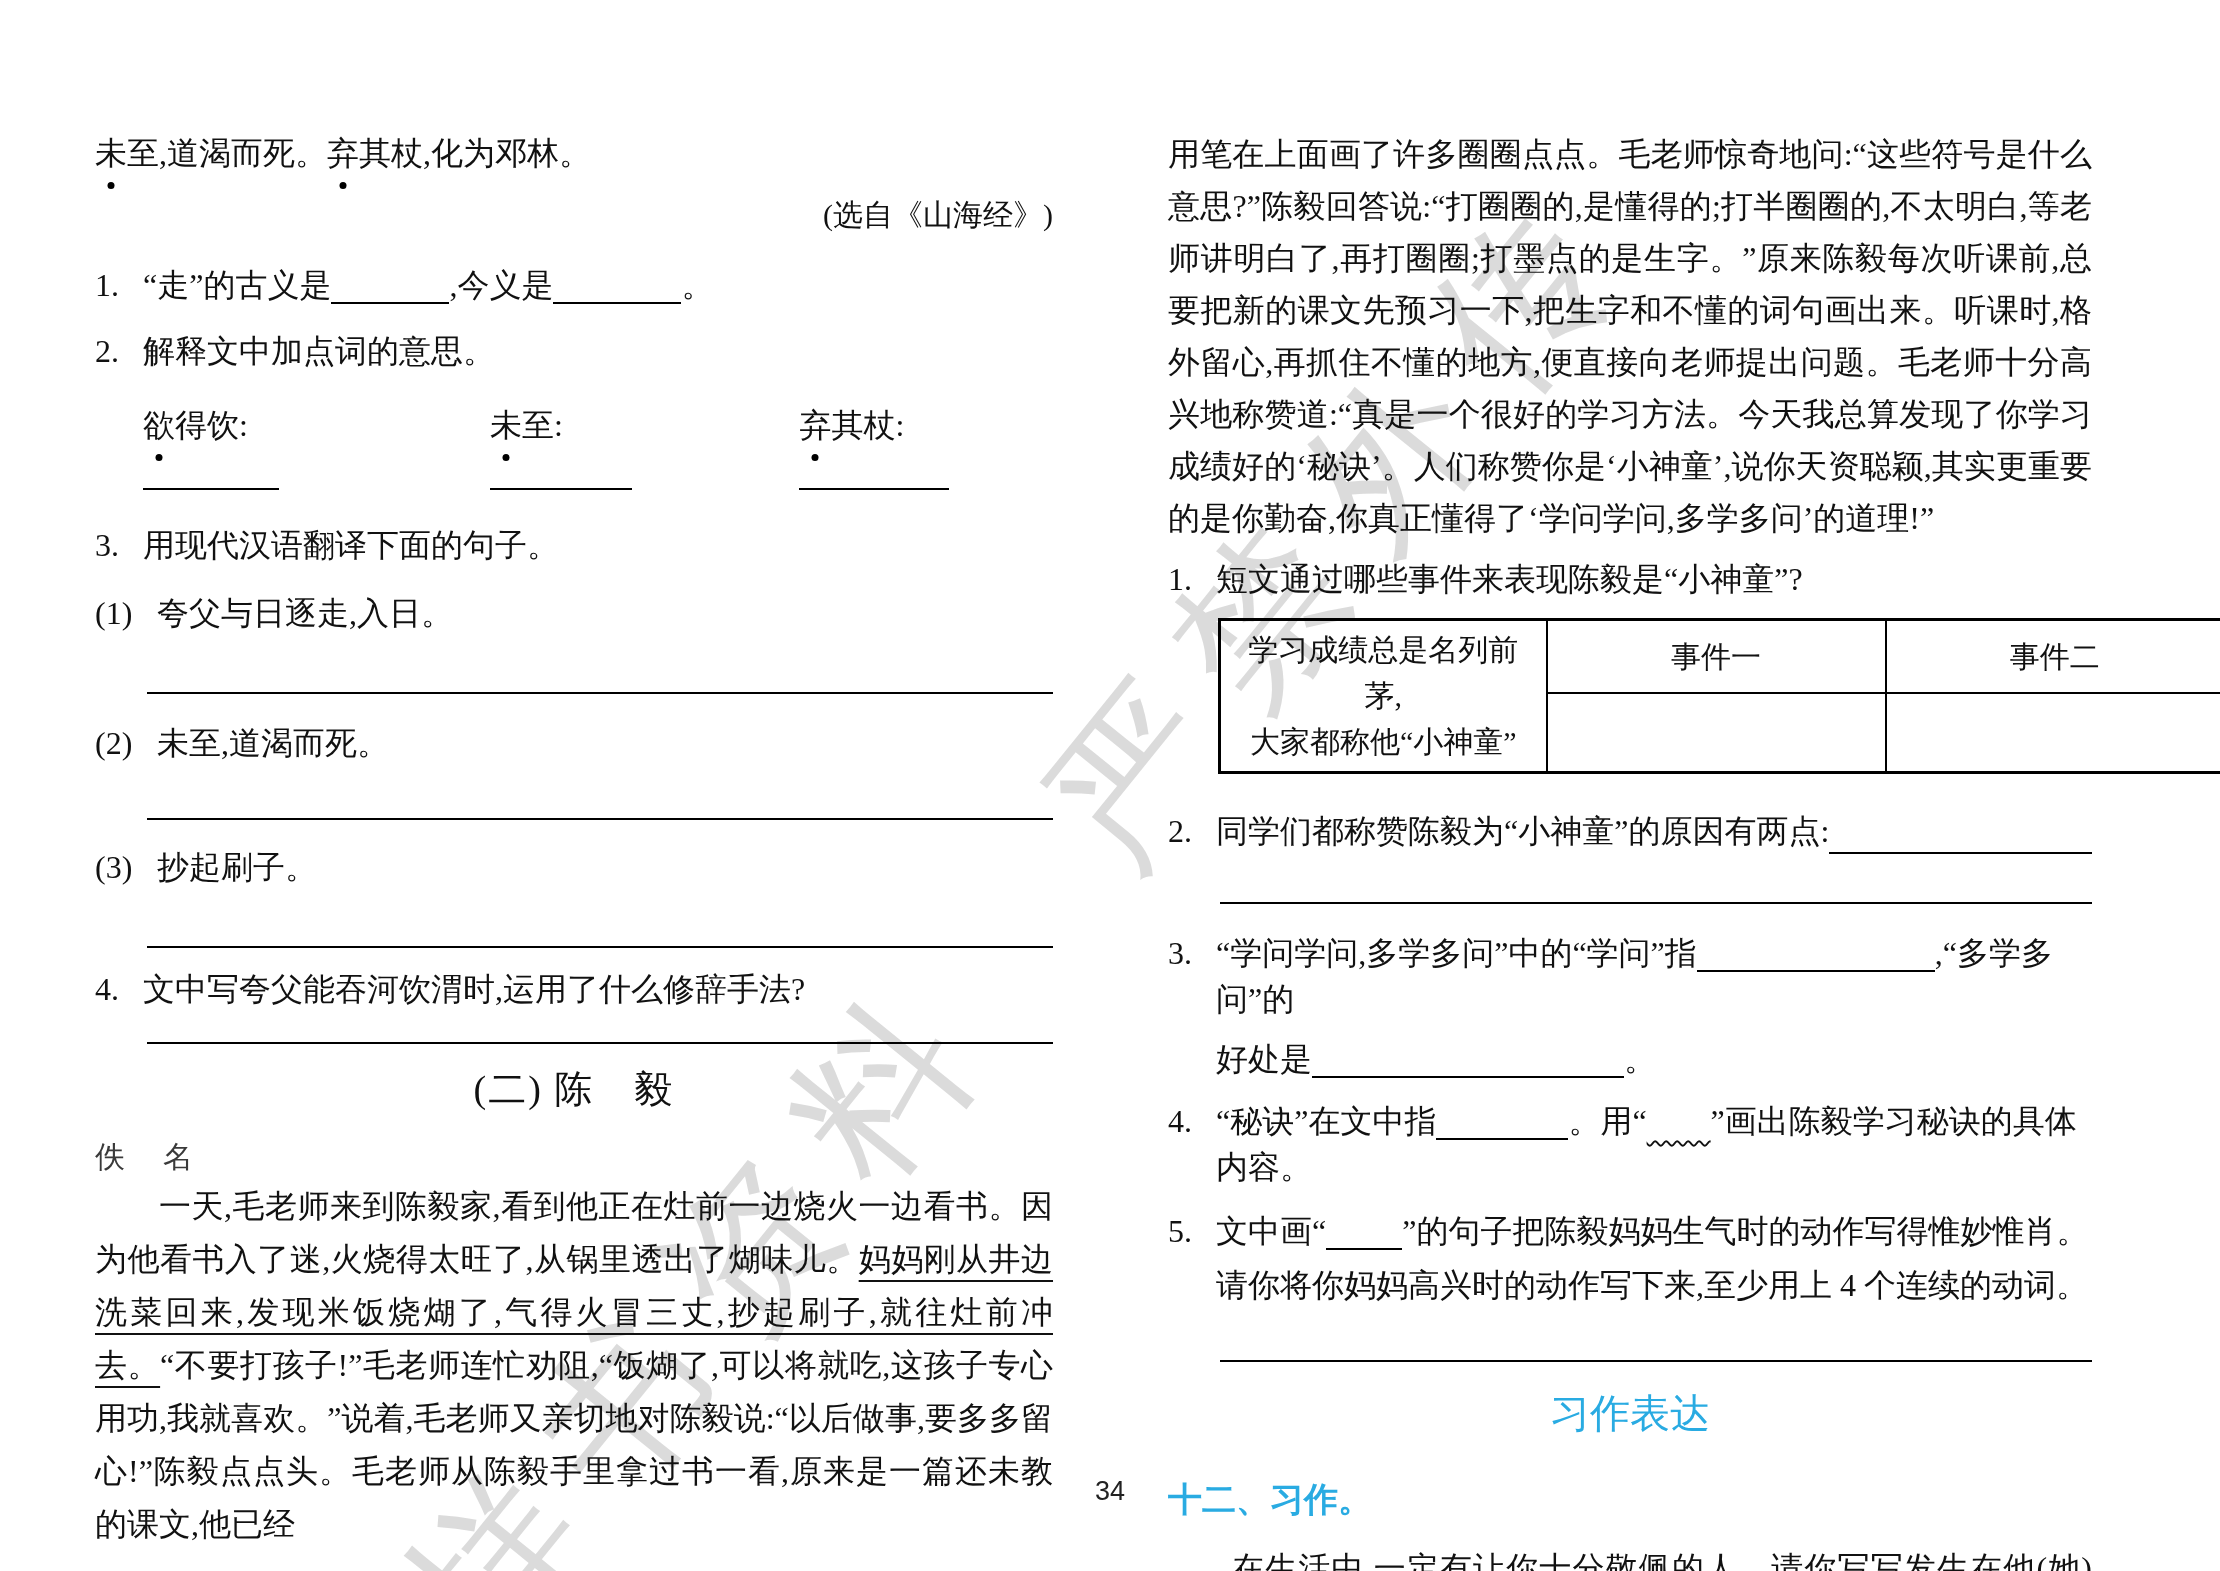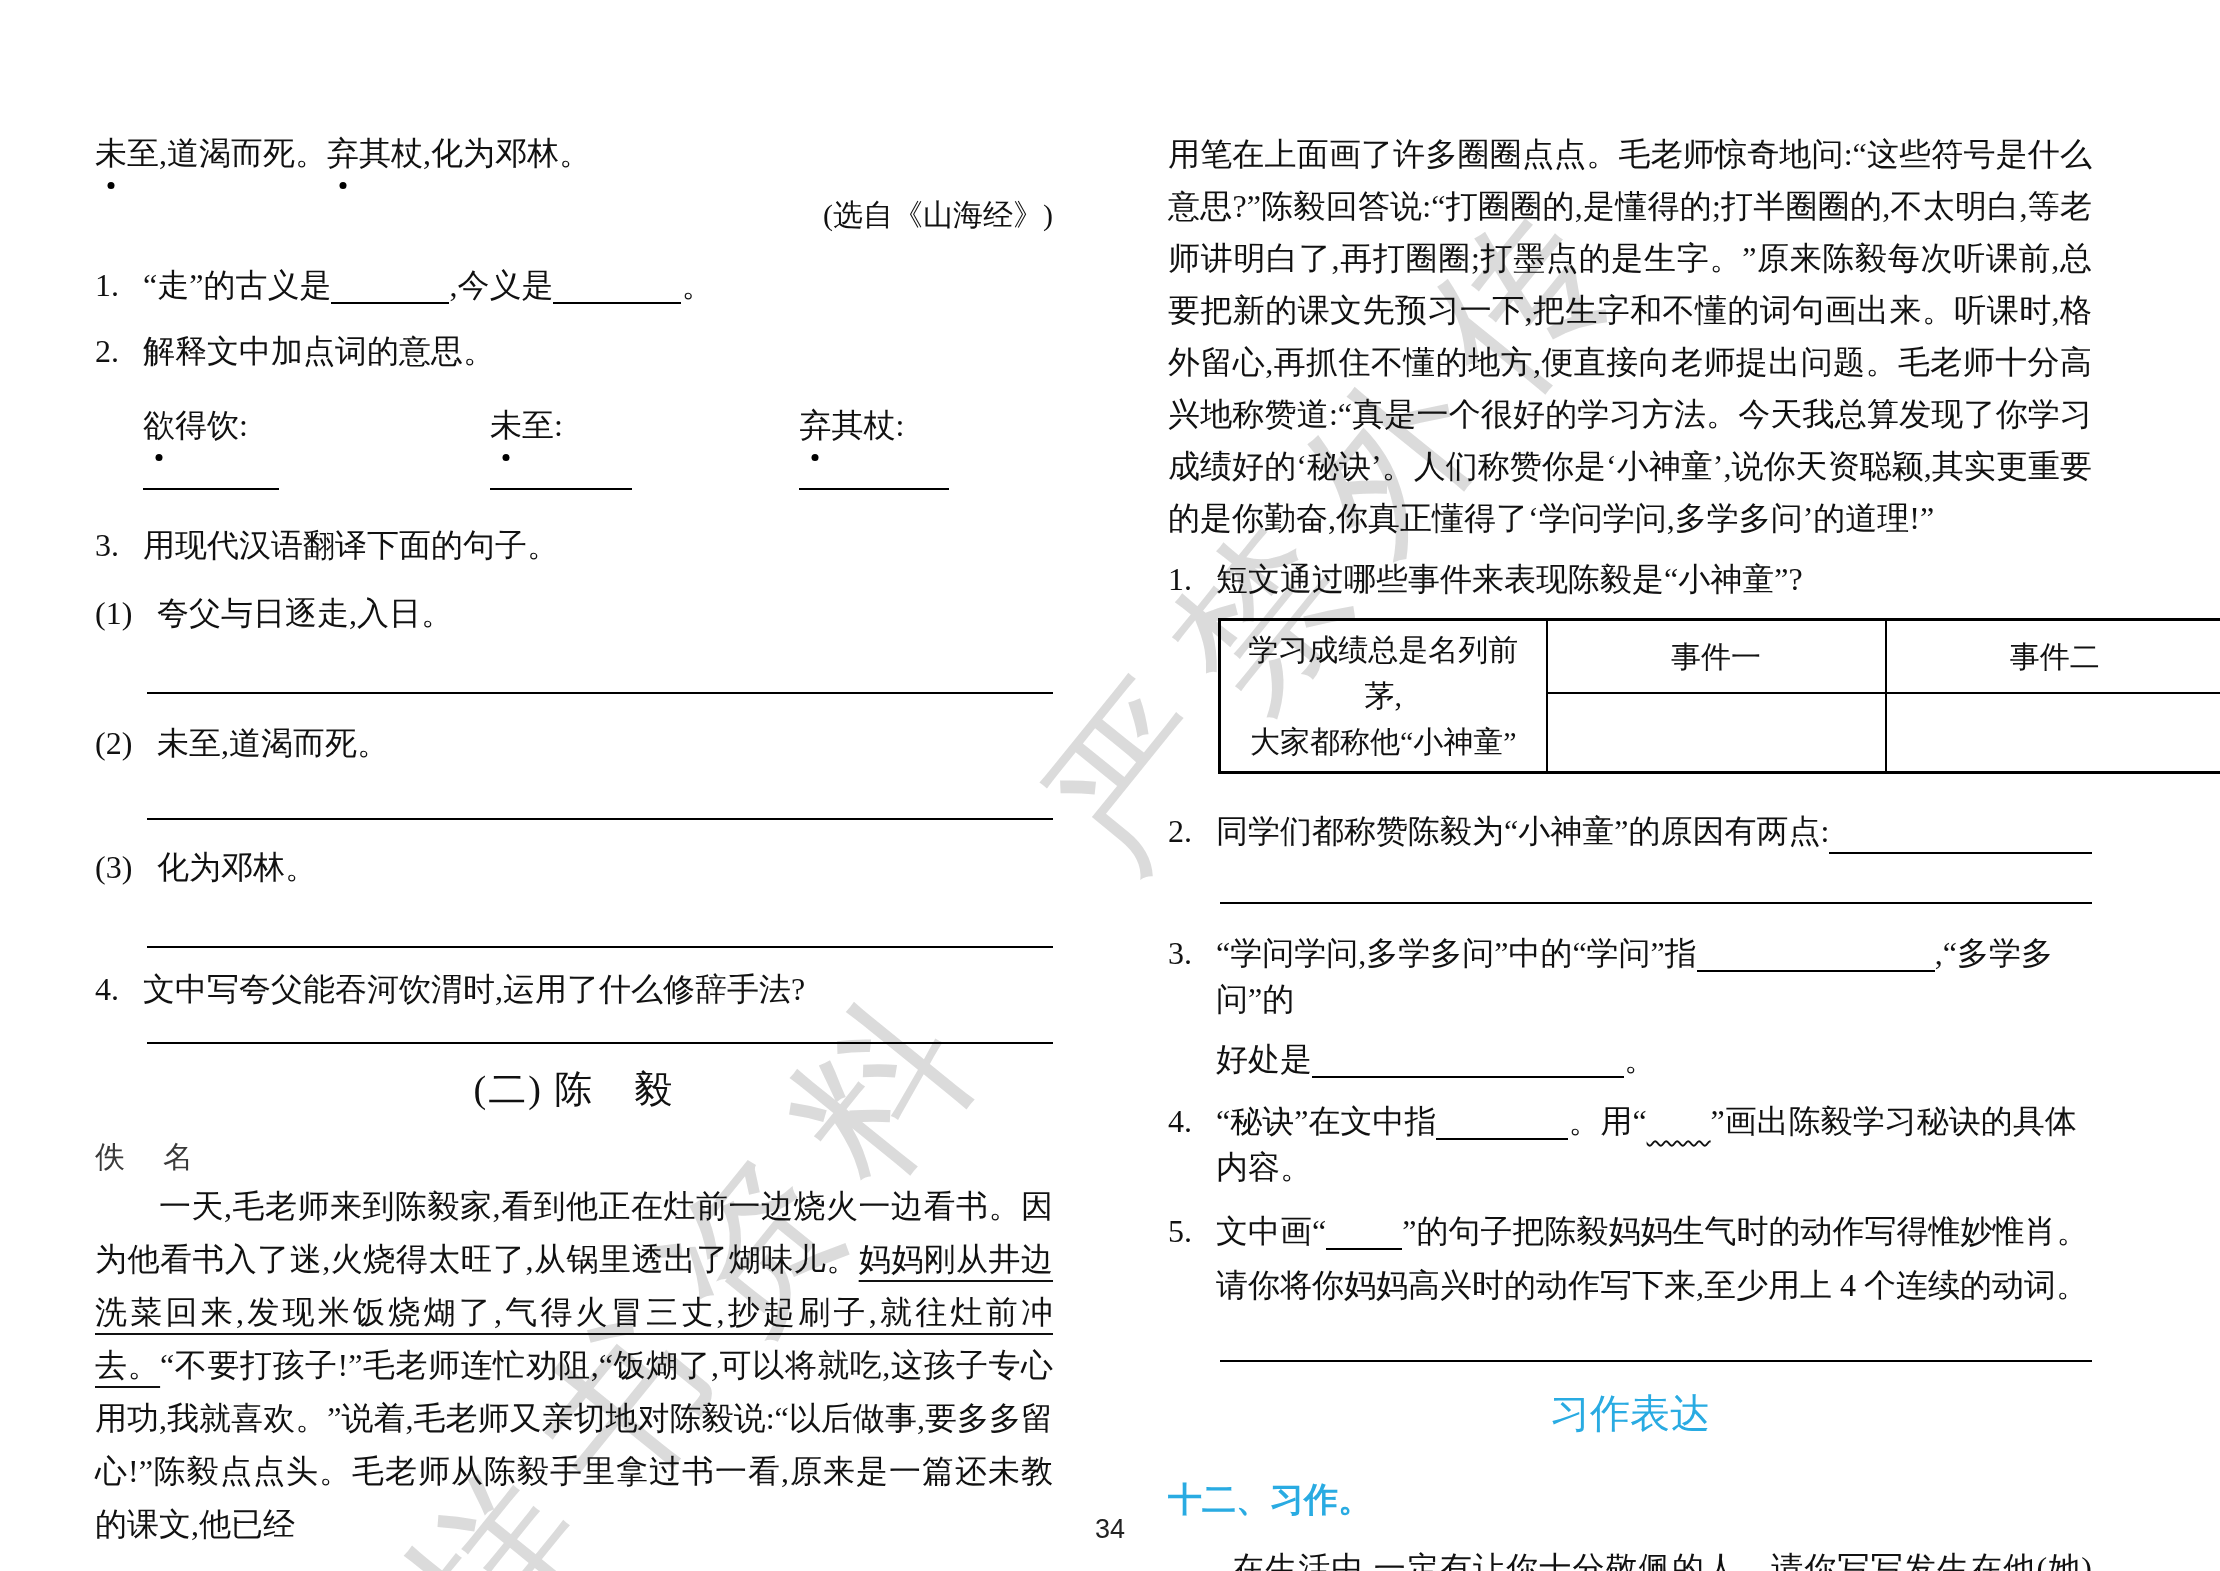--- a/index.html
+++ b/index.html
@@ -82,21 +82,21 @@
   .rq3b { margin-top:14px; }
   .rq4 { margin-top:16px; }
   .rq5 { margin-top:14px; line-height:54px; }
   .rrule2 { margin-top:48px; }
   .blue-heading { margin-top:28px; text-align:center; font-size:40px; font-weight:normal;
                   font-family:"Liberation Sans","DejaVu Sans",sans-serif; }
   .blue-label { margin-top:40px; font-size:34px; font-weight:bold;
                 font-family:"Liberation Sans","DejaVu Sans",sans-serif; }
   .rfinal { margin-top:18px; line-height:56px; }
 
-  .page-number { position:absolute; left:0; right:0; top:1514px; text-align:center;
+  .page-number { position:absolute; left:0; right:0; top:1476px; text-align:center;
                  font-size:27px; color:#222; z-index:1;
                  font-family:"Liberation Sans","DejaVu Sans",sans-serif; }
 </style>
 </head>
 <body>
 
 <div class="watermark">样书资料　严禁外传</div>
 
 <div class="col col-left">
 
@@ -138,21 +138,21 @@
   <div class="rule rule-indent ans-rule1"></div>
 
   <div class="q lsub2">
     <span class="no" style="flex-basis:62px;">(2)</span>
     <span class="body">未至,道渴而死。</span>
   </div>
   <div class="rule rule-indent ans-rule2"></div>
 
   <div class="q lsub3">
     <span class="no" style="flex-basis:62px;">(3)</span>
-    <span class="body">化为邓林。</span>
+    <span class="body">抄起刷子。</span>
   </div>
   <div class="rule rule-indent ans-rule3"></div>
 
   <div class="q lq4">
     <span class="no">4.</span>
     <span class="body">文中写夸父能吞河饮渭时,运用了什么修辞手法?</span>
   </div>
   <div class="rule rule-indent ans-rule4"></div>
 
   <div class="sec-title">(二) 陈　毅</div>

